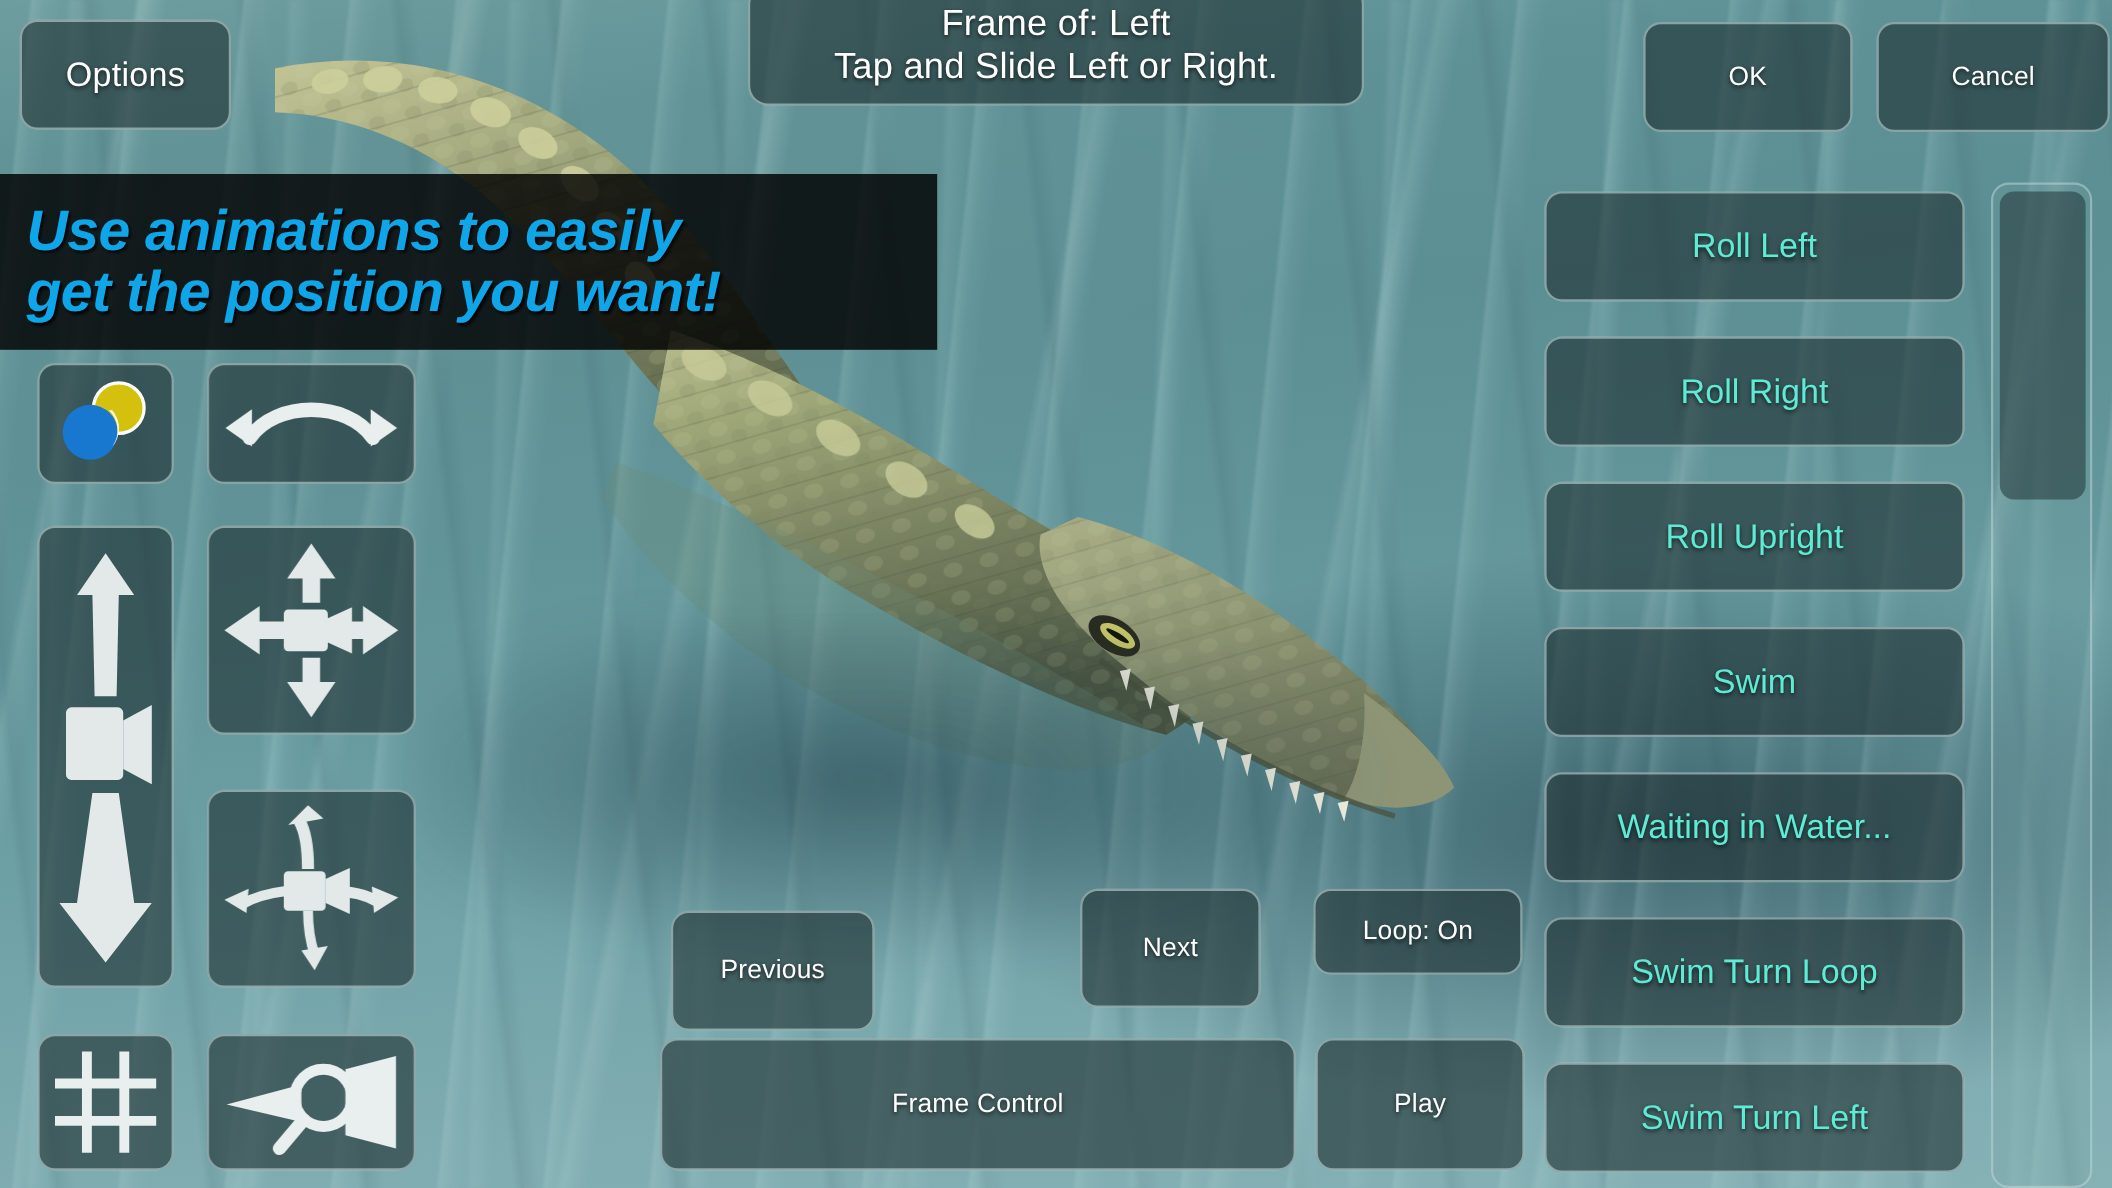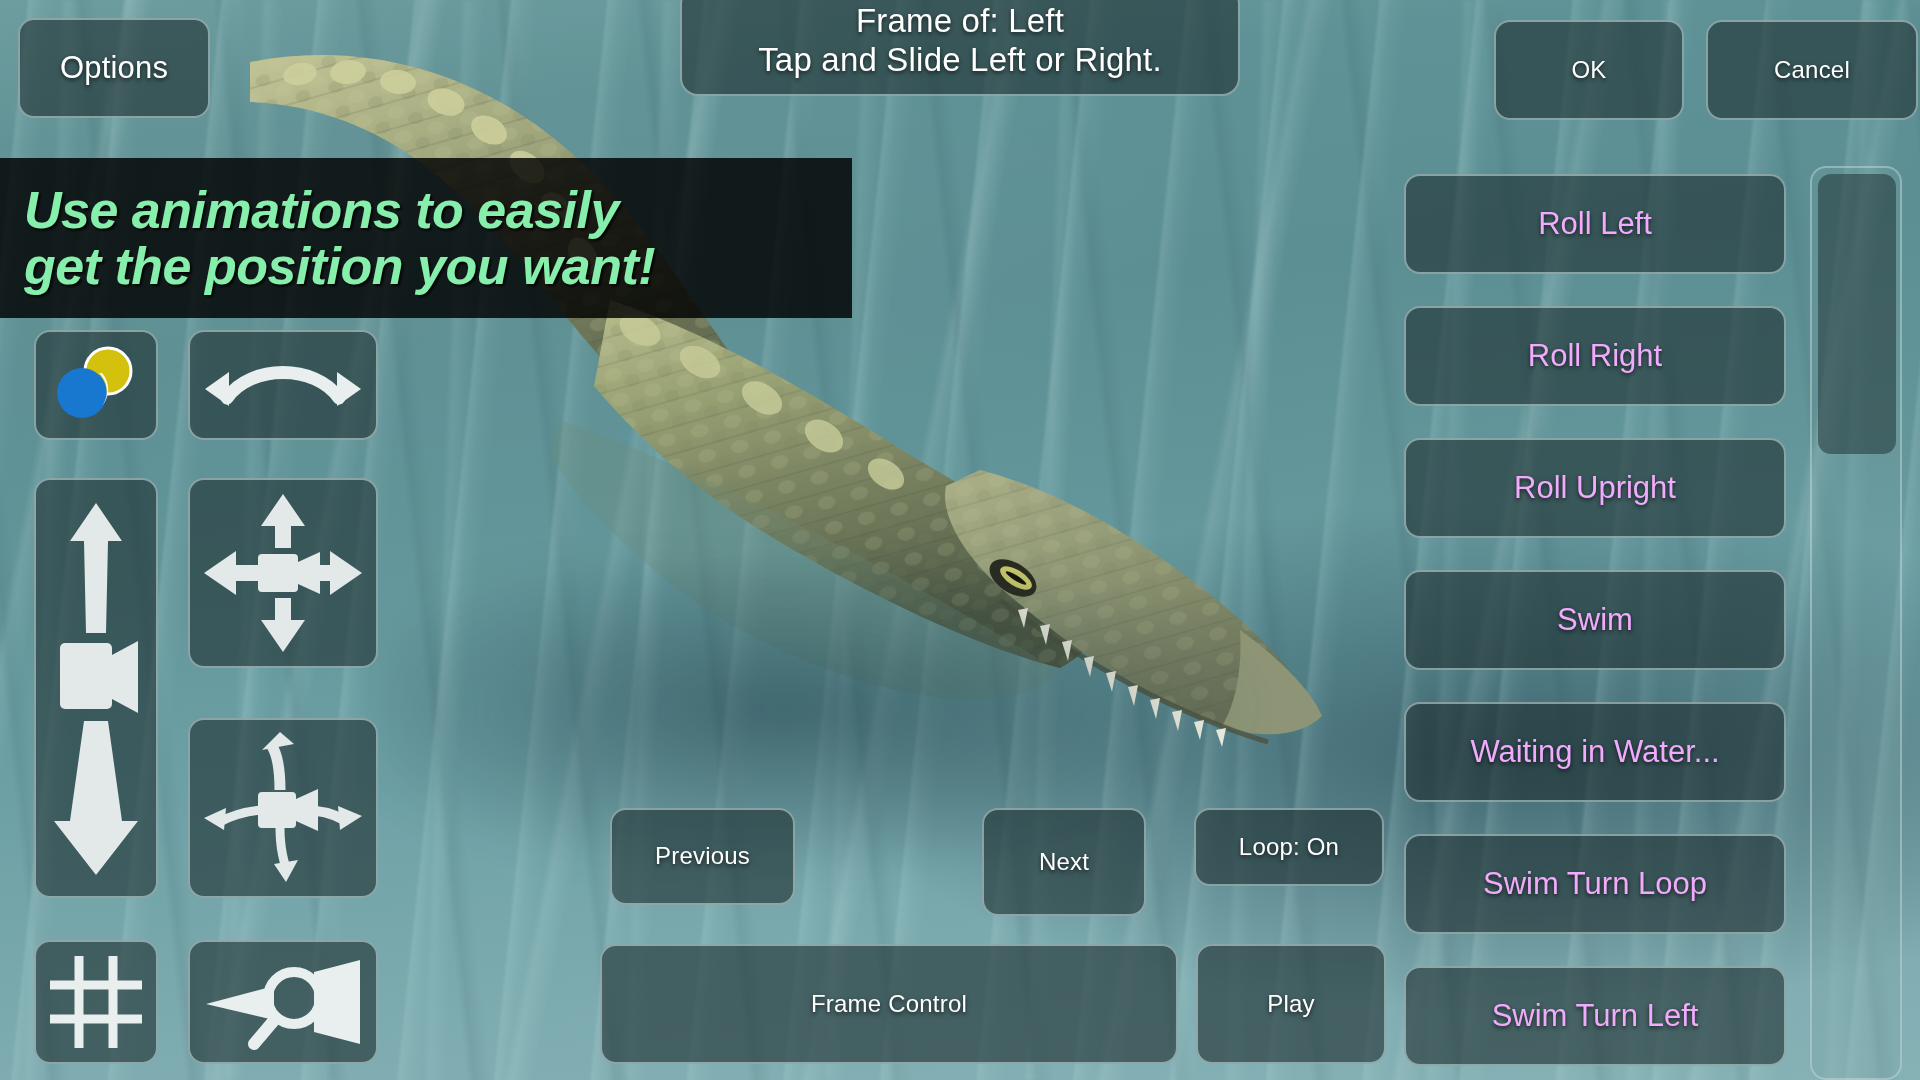--- a/index.html
+++ b/index.html
@@ -113,41 +113,41 @@
   
   #icon-colors   { left: 34px;  top: 330px; width: 124px; height: 110px; }
   #icon-orbit    { left: 188px; top: 330px; width: 190px; height: 110px; }
   #icon-dolly    { left: 34px;  top: 478px; width: 124px; height: 420px; }
   #icon-pan      { left: 188px; top: 478px; width: 190px; height: 190px; }
   #icon-move3d   { left: 188px; top: 718px; width: 190px; height: 180px; }
   #icon-grid     { left: 34px;  top: 940px; width: 124px; height: 124px; }
   #icon-zoom     { left: 188px; top: 940px; width: 190px; height: 124px; }
 
   
-  #prev-btn      { left: 610px;  top: 808px; width: 185px; height: 97px; }
+  #prev-btn      { left: 610px;  top: 828px; width: 185px; height: 109px; }
   #next-btn      { left: 982px;  top: 808px; width: 164px; height: 108px; }
   #loop-btn      { left: 1194px; top: 808px; width: 190px; height: 78px; }
   #frame-ctrl    { left: 600px;  top: 944px; width: 578px; height: 120px; }
   #play-btn      { left: 1196px; top: 944px; width: 190px; height: 120px; }
 
   
   #anim-list {
     position: absolute;
     left: 1404px; top: 174px;
     width: 382px; height: 906px;
   }
   .anim-item {
     position: relative;
     width: 100%;
     height: 100px;
     margin-bottom: 32px;
     background: rgba(30,48,50,0.62);
     border: 2px solid rgba(205,225,225,0.55);
     border-radius: 16px;
-    color: #f0abfc;
+    color: #5eead4;
     display: flex;
     align-items: center;
     justify-content: center;
     font-size: 31px;
     text-shadow: 0 2px 4px rgba(0,0,0,.65);
     user-select: none;
   }
 
   
   #list-scroll-track {
@@ -171,21 +171,21 @@
     position: absolute;
     left: 0; top: 158px;
     width: 852px; height: 160px;
     background: rgba(0,0,0,0.82);
     display: flex;
     flex-direction: column;
     justify-content: center;
     padding-left: 24px;
   }
   #promo-banner span {
-    color: #86efac;
+    color: #0ea5e9;
     font-weight: bold;
     font-style: italic;
     font-size: 52px;
     line-height: 1.08;
     letter-spacing: -0.5px;
     text-shadow: 2px 2px 3px rgba(0,0,0,.9);
     white-space: nowrap;
   }
 
   svg { display: block; }

